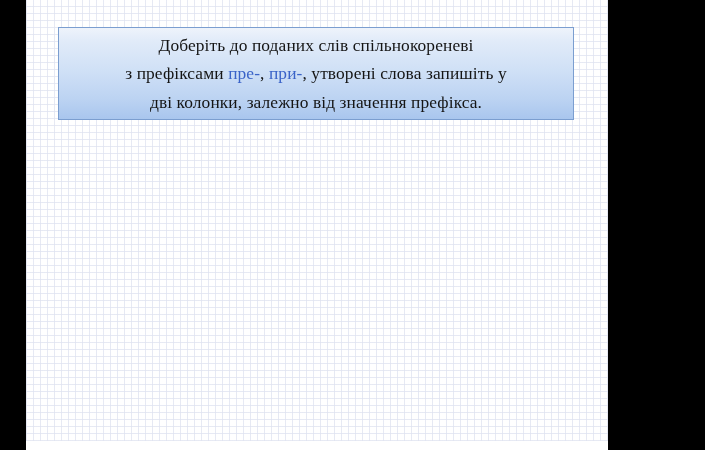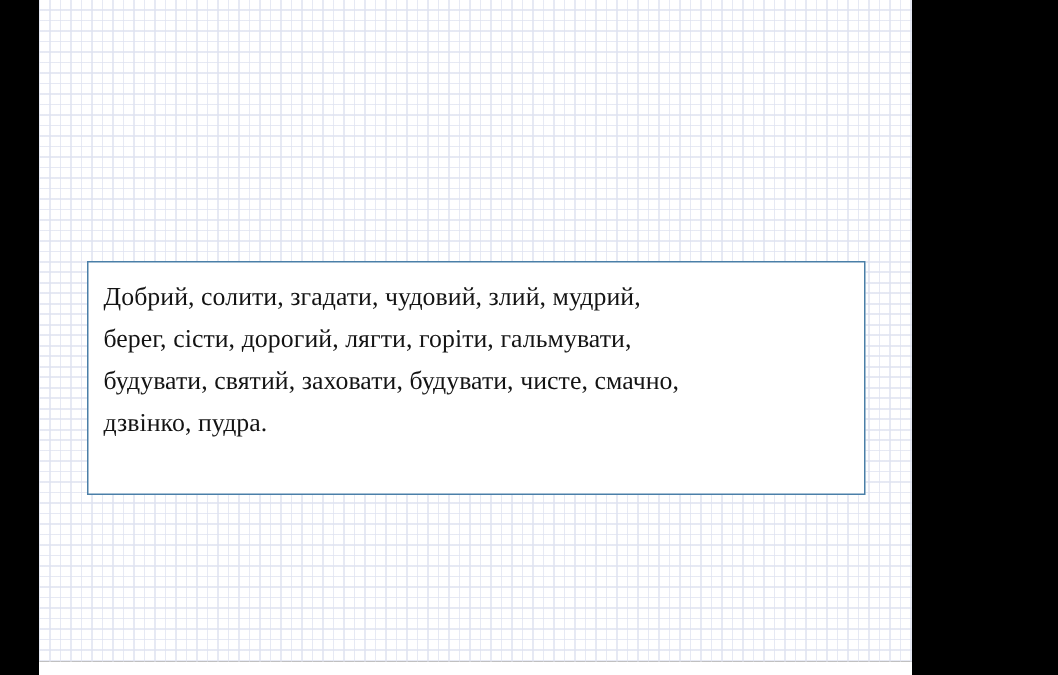--- a/index.html
+++ b/index.html
@@ -114,27 +114,28 @@
 </style>
 </head>
 <body>
 
 <div id="screen">
 
   <div class="bar bar-left"></div>
 
   <div id="slide">
 
+    <div id="title-box">
+      <div id="title-text">
+        <span>Доберіть до поданих слів спільнокореневі</span><br>
+        <span>з префіксами </span><span class="prefix-accent">пре-</span><span>, </span><span class="prefix-accent">при-</span><span>, утворені слова запишіть у</span><br>
+        <span>дві колонки, залежно від значення префікса.</span>
+      </div>
+    </div>
 
-    <div id="words-box">
-      <div id="words-text">Добрий, солити, згадати, чудовий, злий, мудрий,
-берег, сісти, дорогий, лягти, горіти, гальмувати,
-будувати, святий, заховати, будувати, чисте, смачно,
-дзвінко, пудра.</div>
-    </div>
 
   </div>
 
   <div id="slide-foot"></div>
 
   <div class="bar bar-right"></div>
 
 </div>
 
 </body></html>

